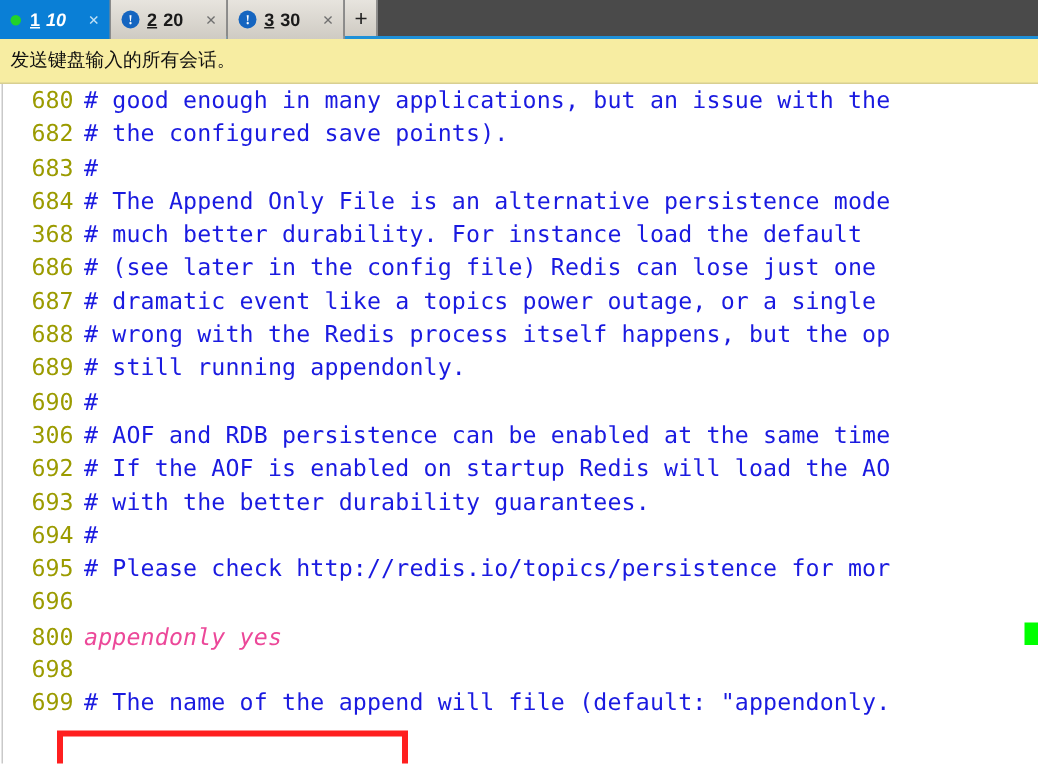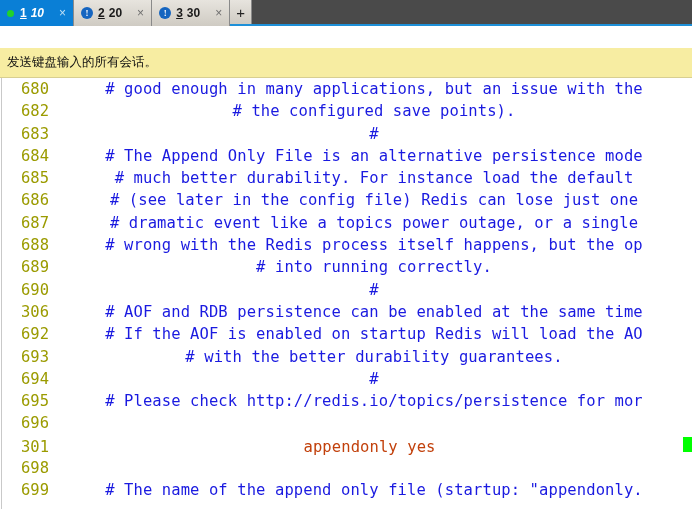--- a/index.html
+++ b/index.html
@@ -98,21 +98,20 @@
   .notice {
     height: 30px;
     background: #f7eda2;
     color: #101010;
     font-size: 12.5px;
     display: flex;
     align-items: center;
     padding-left: 7px;
     border-bottom: 1px solid #d8cf91;
     font-family: "DejaVu Sans", sans-serif;
-    margin-top: 22px;
   }
 
   
   .editor {
     position: relative;
     height: 490px;
     background: #ffffff;
     overflow: hidden;
     font-family: "DejaVu Sans Mono", monospace;
     font-size: 15.5px;
@@ -137,23 +136,22 @@
     text-align: right;
     padding-right: 7px;
     flex: 0 0 auto;
     letter-spacing: 0px;
   }
   .linetext {
     color: #1a1ae0;
     flex: 1 1 auto;
     white-space: pre;
     letter-spacing: 0.1px;
-    text-align: center;
-  }
-  .linetext.plain { color: #c2410c; }
+  }
+  .linetext.plain { color: #ec4899; font-style: italic; }
   .cursor-block {
     display: inline-block;
     width: 9px;
     height: 15px;
     background: #00ff00;
     vertical-align: -2px;
   }
 
   
   .redbox {
@@ -203,34 +201,34 @@
     <span>发送键盘输入的所有会话。</span>
   </div>
 
   <div class="editor">
     <div class="editor-leftrule"></div>
     <div id="lines">
         <div class="line"><span class="lineno">680</span><span class="linetext"># good enough in many applications, but an issue with the</span></div>
         <div class="line"><span class="lineno">682</span><span class="linetext"># the configured save points).</span></div>
         <div class="line"><span class="lineno">683</span><span class="linetext">#</span></div>
         <div class="line"><span class="lineno">684</span><span class="linetext"># The Append Only File is an alternative persistence mode</span></div>
-        <div class="line"><span class="lineno">685</span><span class="linetext"># much better durability. For instance load the default</span></div>
+        <div class="line"><span class="lineno">368</span><span class="linetext"># much better durability. For instance load the default</span></div>
         <div class="line"><span class="lineno">686</span><span class="linetext"># (see later in the config file) Redis can lose just one</span></div>
         <div class="line"><span class="lineno">687</span><span class="linetext"># dramatic event like a topics power outage, or a single</span></div>
         <div class="line"><span class="lineno">688</span><span class="linetext"># wrong with the Redis process itself happens, but the op</span></div>
-        <div class="line"><span class="lineno">689</span><span class="linetext"># into running correctly.</span></div>
+        <div class="line"><span class="lineno">689</span><span class="linetext"># still running appendonly.</span></div>
         <div class="line"><span class="lineno">690</span><span class="linetext">#</span></div>
         <div class="line"><span class="lineno">306</span><span class="linetext"># AOF and RDB persistence can be enabled at the same time</span></div>
         <div class="line"><span class="lineno">692</span><span class="linetext"># If the AOF is enabled on startup Redis will load the AO</span></div>
         <div class="line"><span class="lineno">693</span><span class="linetext"># with the better durability guarantees.</span></div>
         <div class="line"><span class="lineno">694</span><span class="linetext">#</span></div>
         <div class="line"><span class="lineno">695</span><span class="linetext"># Please check http://redis.io/topics/persistence for mor</span></div>
         <div class="line"><span class="lineno">696</span><span class="linetext"></span></div>
-        <div class="line"><span class="lineno">301</span><span class="linetext plain">appendonly yes</span><span class="cursor-block"></span></div>
+        <div class="line"><span class="lineno">800</span><span class="linetext plain">appendonly yes</span><span class="cursor-block"></span></div>
         <div class="line"><span class="lineno">698</span><span class="linetext"></span></div>
-        <div class="line"><span class="lineno">699</span><span class="linetext"># The name of the append only file (startup: "appendonly.</span></div>
+        <div class="line"><span class="lineno">699</span><span class="linetext"># The name of the append will file (default: "appendonly.</span></div>
       </div>
 
     <div class="redbox"></div>
 
   </div>
 
 </div>
 
 </body></html>

